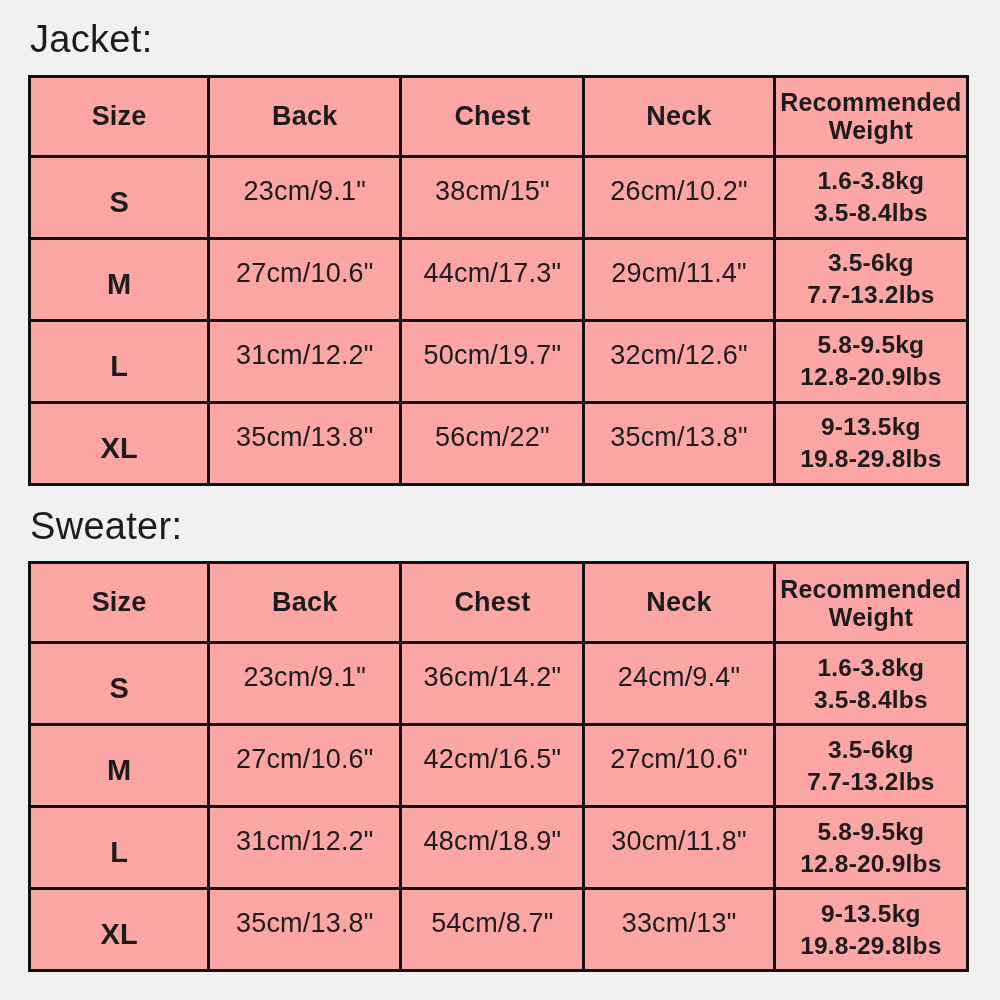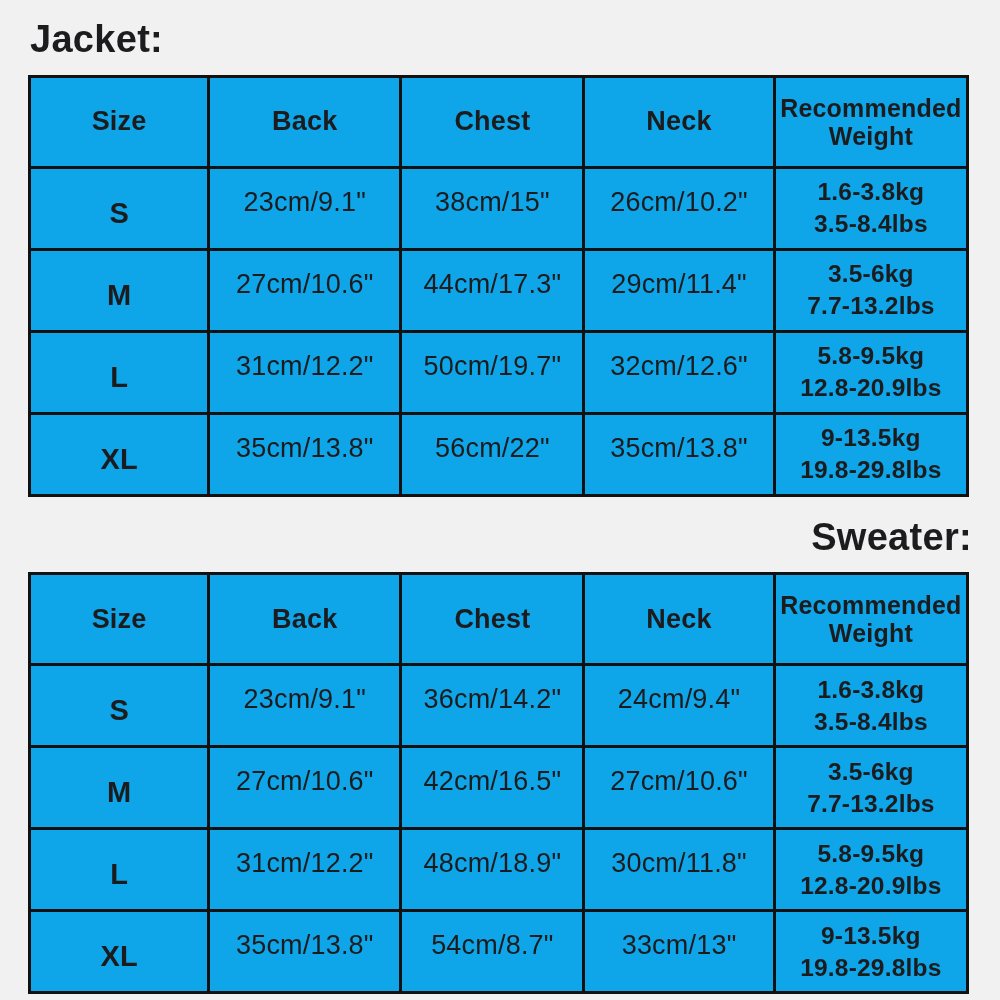--- a/index.html
+++ b/index.html
@@ -13,34 +13,33 @@
     overflow: hidden;
   }
   .page {
     box-sizing: border-box;
     width: 1000px;
     height: 1000px;
     padding: 18px 28px 0 28px;
   }
   .section-title {
     font-size: 38px;
-    font-weight: 700;
+    font-weight: 400;
     line-height: 1.15;
     margin: 0 0 13px 2px;
     letter-spacing: 0.3px;
   }
   .section-sweater .section-title {
     margin-top: 19px;
-    text-align: right;
   }
   table.size-table {
     border-collapse: collapse;
     table-layout: fixed;
     width: 941px;
-    background: #0ea5e9;
+    background: #fca5a5;
   }
   .size-table col.c-size   { width: 19.1%; }
   .size-table col.c-back   { width: 20.5%; }
   .size-table col.c-chest  { width: 19.5%; }
   .size-table col.c-neck   { width: 20.3%; }
   .size-table col.c-weight { width: 20.6%; }
   .size-table th, .size-table td {
     border: 3px solid #111111;
     text-align: center;
     vertical-align: middle;
@@ -50,21 +49,21 @@
   .size-table thead tr { height: 80px; }
   .size-table tbody tr { height: 82px; }
   .size-table th {
     font-size: 27px;
     font-weight: bold;
     letter-spacing: 0.2px;
   }
   .size-table th.weight-header {
     font-size: 25px;
     line-height: 1.12;
-    padding: 16px 1px;
+    padding: 0 1px;
   }
   td.size-cell {
     font-size: 29px;
     font-weight: bold;
     padding-top: 10px;
   }
   td.measure-cell {
     font-size: 27px;
     font-weight: normal;
     padding-bottom: 12px;

